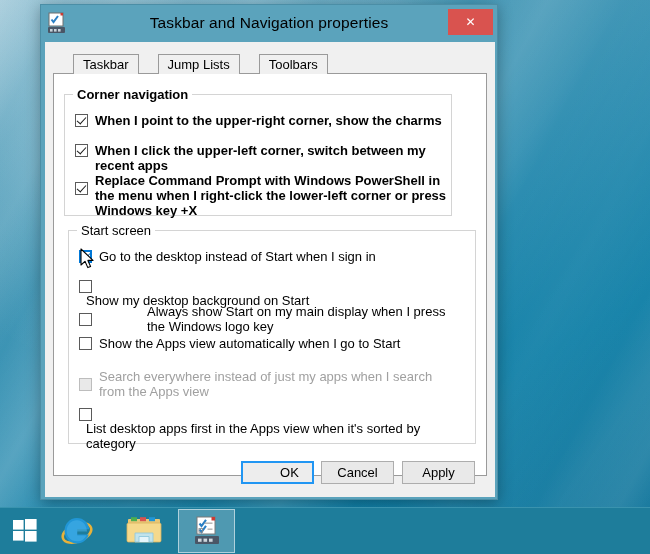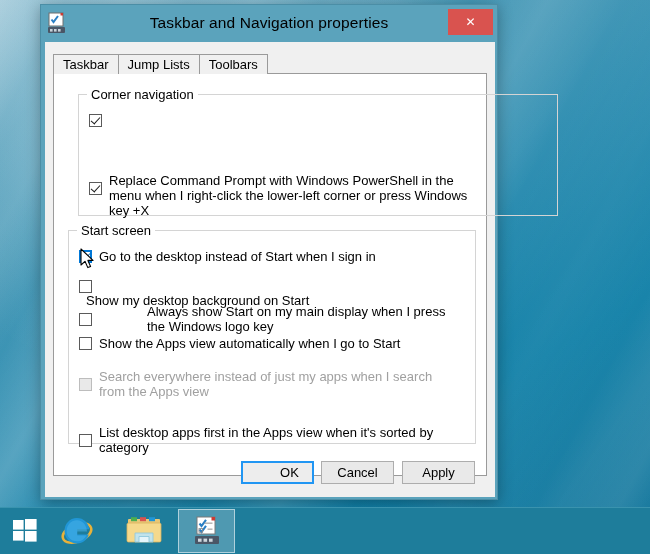--- a/index.html
+++ b/index.html
@@ -115,20 +115,21 @@
     padding: 0 9px;
     margin-right: -1px;
     font-size: 13px;
     color: #000;
     background: #f0f0f0;
     border: 1px solid #9a9a9a;
     border-bottom: none;
     cursor: pointer;
     position: relative;
     box-sizing: border-box;
+    margin-left: 20px;
   }
   .tab.active {
     background: #ffffff;
     height: 25px;
     line-height: 24px;
     margin-top: -4px;
     z-index: 4;
     border-color: #9a9a9a;
   }
   #tabpanel {
@@ -150,22 +151,22 @@
   .groupbox-label {
     position: absolute;
     left: 8px; top: -8px;
     background: #ffffff;
     padding: 0 4px;
     font-size: 13px;
     color: #000;
     white-space: nowrap;
   }
   #gb-corner {
-    left: 22px; top: 20px;
-    width: 480px; height: 122px;
+    left: 8px; top: 20px;
+    width: 388px; height: 122px; font-weight: bold;
   }
   #gb-start {
     left: 12px; top: 156px;
     width: 408px; height: 214px;
   }
 
   
   .cbrow {
     position: absolute;
     display: flex;
@@ -297,22 +298,27 @@
       <div class="tab">Toolbars</div>
     </div>
 
     <div id="tabpanel">
 
       <fieldset class="groupbox" id="gb-corner">
         <span class="groupbox-label">Corner navigation</span>
 
         <div class="cbrow" style="top:18px; width:390px;">
           <span class="cbox checked"></span>
-        </div>
-
+          <span class="cblabel">When I point to the upper-right corner, show the charms</span>
+        </div>
+
+        <div class="cbrow" style="top:48px; width:390px;">
+          <span class="cbox checked"></span>
+          <span class="cblabel">When I click the upper-left corner, switch between my recent apps</span>
+        </div>
 
         <div class="cbrow" style="top:78px; width:385px;">
           <span class="cbox checked" style="margin-top:9px;"></span>
           <span class="cblabel">Replace Command Prompt with Windows PowerShell in the menu when I right-click the lower-left corner or press Windows key +X</span>
         </div>
       </fieldset>
 
       <fieldset class="groupbox" id="gb-start">
         <span class="groupbox-label">Start screen</span>
 
@@ -334,21 +340,21 @@
         <div class="cbrow" style="top:105px; width:390px;">
           <span class="cbox"></span>
           <span class="cblabel">Show the Apps view automatically when I go to Start</span>
         </div>
 
         <div class="cbrow" style="top:138px; width:380px;">
           <span class="cbox disabled" style="margin-top:9px;"></span>
           <span class="cblabel disabled">Search everywhere instead of just my apps when I search from the Apps view</span>
         </div>
 
-        <div class="cbrow" style="top:194px; width:375px;">
+        <div class="cbrow" style="top:168px; width:375px;flex-direction:column;">
           <span class="cbox" style="margin-top:9px;"></span>
           <span class="cblabel">List desktop apps first in the Apps view when it's sorted by category</span>
         </div>
       </fieldset>
 
     </div>
 
     <div id="buttonbar">
       <button class="dlgbtn default" style="left:196px;padding-left:24px;">OK</button>
       <button class="dlgbtn" style="left:276px;">Cancel</button>

